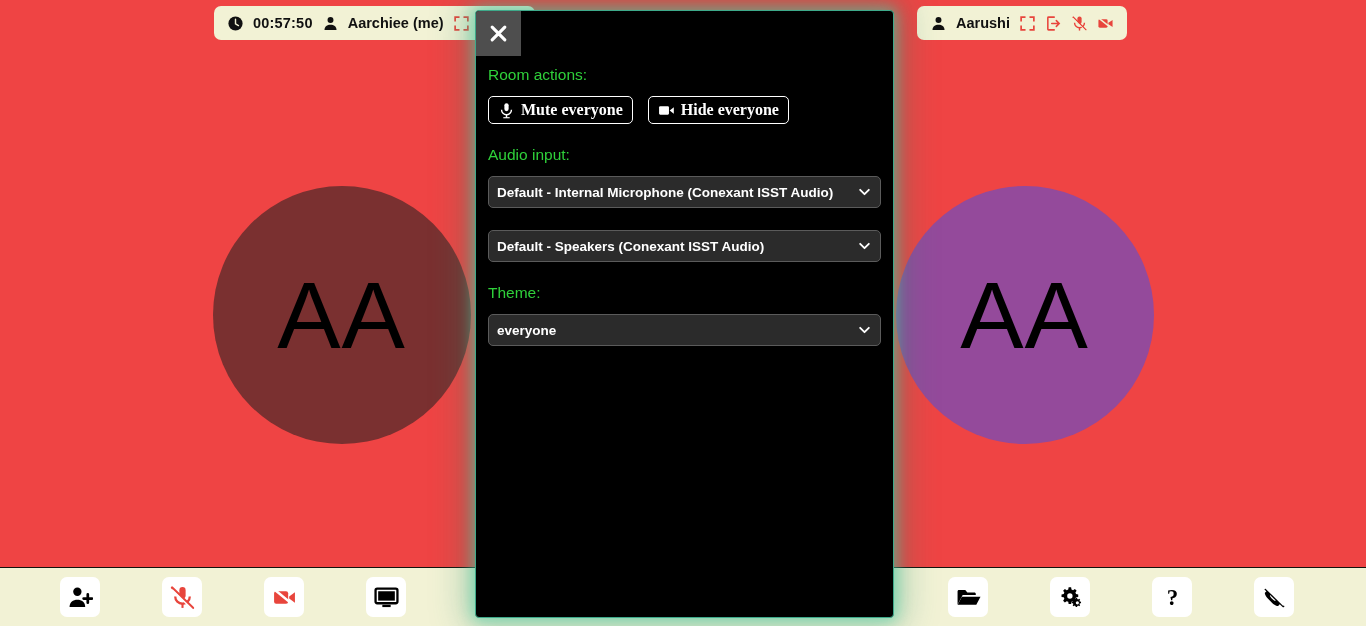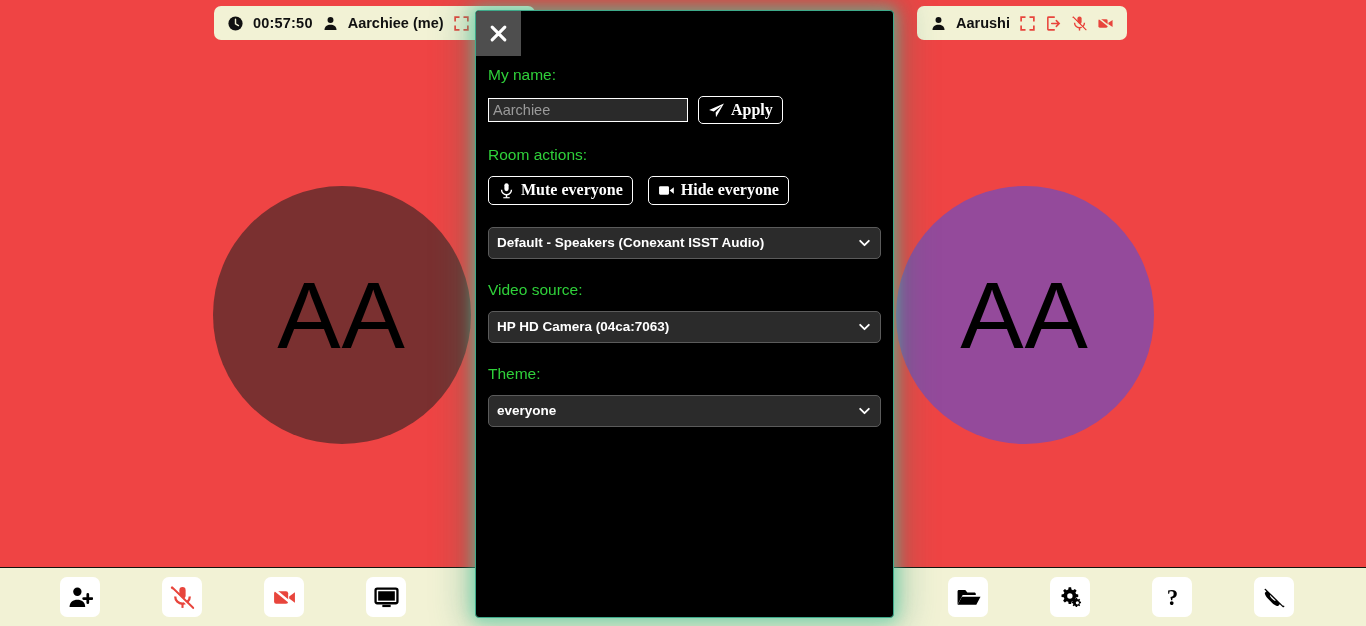--- a/index.html
+++ b/index.html
@@ -386,32 +386,20 @@
         <path d="M3 2 L21 19.4" stroke="#ffffff" stroke-width="1.8"></path>
       </svg>
     </div>
   </div>
 </div>
 
 <div class="dialog">
 
   <div class="dlg-body">
 
-    <div class="group">
-      <div class="field-label">My name:</div>
-      <div class="name-row">
-        <input class="name-input" type="text" value="" placeholder="Aarchiee" style="">
-        <button class="btn">
-          <svg viewBox="0 0 24 24" fill="#ffffff">
-            <path d="M22.5 2.2 1.5 11.2l6.6 2.3 11.2-8.3-8.5 9.6.5 6.9z"></path>
-          </svg>
-          <span>Apply</span>
-        </button>
-      </div>
-    </div>
 
     <div class="group">
       <div class="field-label">Room actions:</div>
       <div class="actions-row">
         <button class="btn">
           <svg viewBox="0 0 24 24" fill="#ffffff">
             <rect x="9" y="1.6" width="6" height="11.4" rx="3"></rect>
             <path d="M5 11a7 7 0 0 0 14 0" fill="none" stroke="#ffffff" stroke-width="2"></path>
             <rect x="11" y="18" width="2" height="4.2"></rect>
             <rect x="7.5" y="21.4" width="9" height="1.6"></rect>
@@ -421,43 +409,43 @@
         <button class="btn">
           <svg viewBox="0 0 24 24" fill="#ffffff">
             <rect x="1.5" y="6" width="14" height="12" rx="1.6"></rect>
             <path d="M16.5 12l5.8-4.6v9.2z"></path>
           </svg>
           <span>Hide everyone</span>
         </button>
       </div>
     </div>
 
+    <div class="group">
+      <div class="field-label">Audio input:</div>
+      <div class="select">
+        <span>Default - Internal Microphone (Conexant ISST Audio)</span>
+        <span class="chev">
+          <svg viewBox="0 0 24 24" fill="none" stroke="#ffffff" stroke-width="3.4" stroke-linecap="round" stroke-linejoin="round">
+            <path d="M4 8l8 8 8-8"></path>
+          </svg>
+        </span>
+      </div>
+    </div>
 
     <div class="group">
       <div class="select">
         <span>Default - Speakers (Conexant ISST Audio)</span>
         <span class="chev">
           <svg viewBox="0 0 24 24" fill="none" stroke="#ffffff" stroke-width="3.4" stroke-linecap="round" stroke-linejoin="round">
             <path d="M4 8l8 8 8-8"></path>
           </svg>
         </span>
       </div>
     </div>
 
-    <div class="group">
-      <div class="field-label">Video source:</div>
-      <div class="select">
-        <span>HP HD Camera (04ca:7063)</span>
-        <span class="chev">
-          <svg viewBox="0 0 24 24" fill="none" stroke="#ffffff" stroke-width="3.4" stroke-linecap="round" stroke-linejoin="round">
-            <path d="M4 8l8 8 8-8"></path>
-          </svg>
-        </span>
-      </div>
-    </div>
 
     <div class="group tight">
       <div class="field-label">Theme:</div>
       <div class="select">
         <span>everyone</span>
         <span class="chev">
           <svg viewBox="0 0 24 24" fill="none" stroke="#ffffff" stroke-width="3.4" stroke-linecap="round" stroke-linejoin="round">
             <path d="M4 8l8 8 8-8"></path>
           </svg>
         </span>

